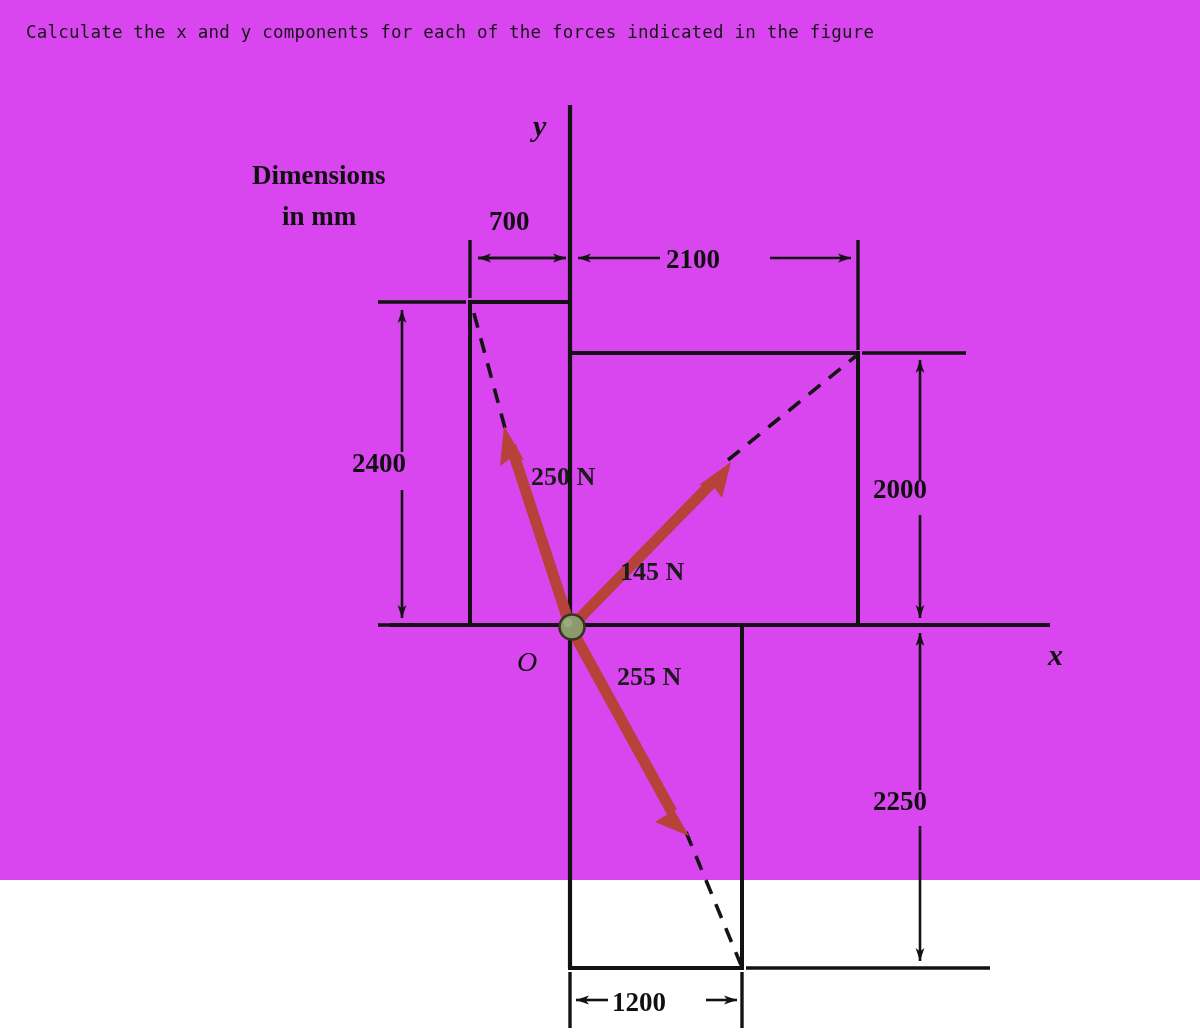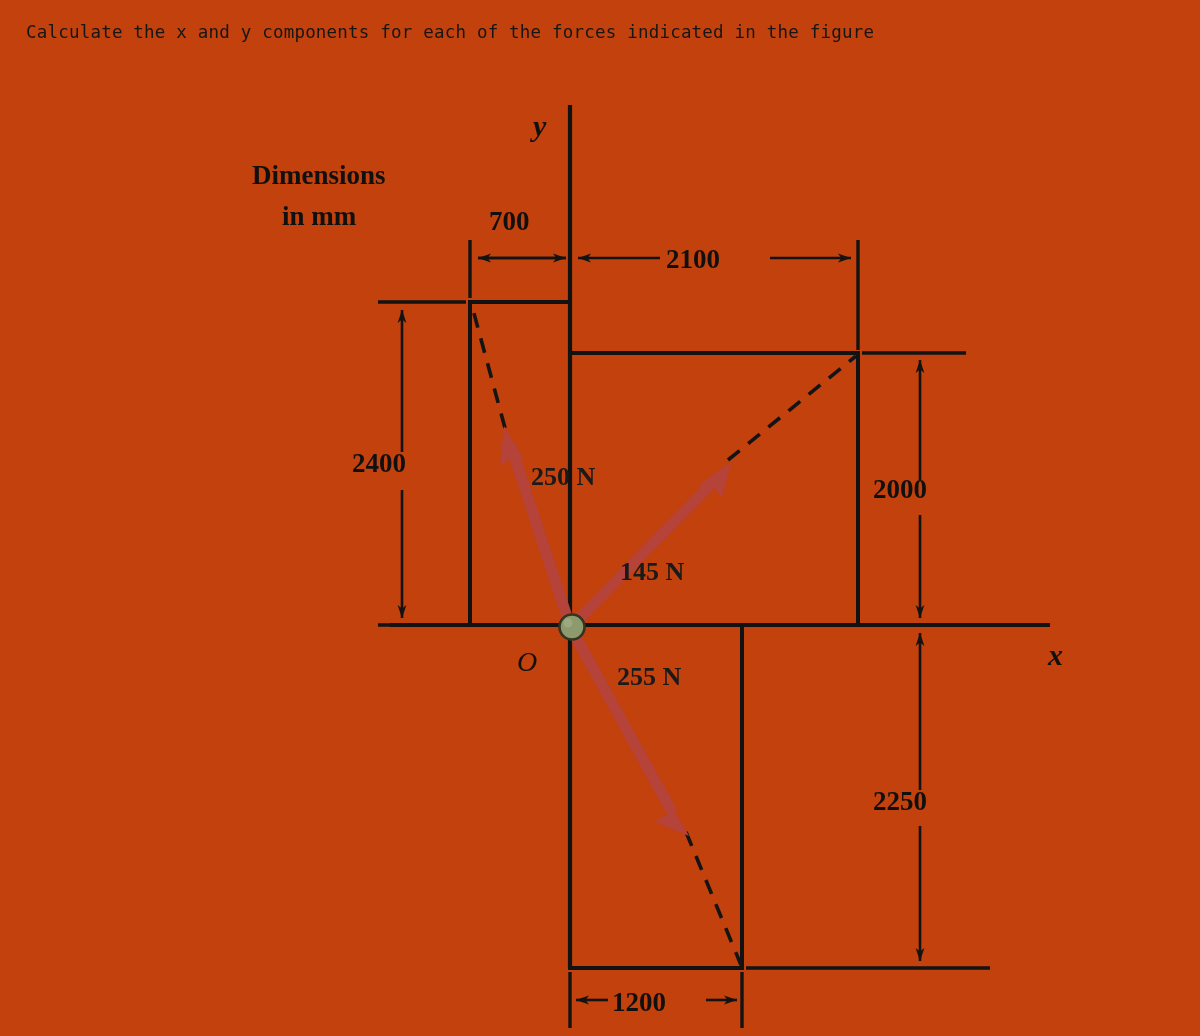--- a/index.html
+++ b/index.html
@@ -14,22 +14,22 @@
     position: relative;
     overflow: hidden;
     font-family: "Liberation Serif", "DejaVu Serif", serif;
     color: #000000;
   }
   #page {
     position: absolute;
     left: 0;
     top: 0;
     width: 1200px;
-    height: 1036px;
-    background: #c2410c;
+    height: 880px;
+    background: #d946ef;
   }
   .prompt-text {
     position: absolute;
     left: 26px;
     top: 22px;
     font-family: "DejaVu Sans Mono", "Liberation Mono", monospace;
     font-size: 17.5px;
     letter-spacing: 0.2px;
     color: #161616;
     white-space: nowrap;

